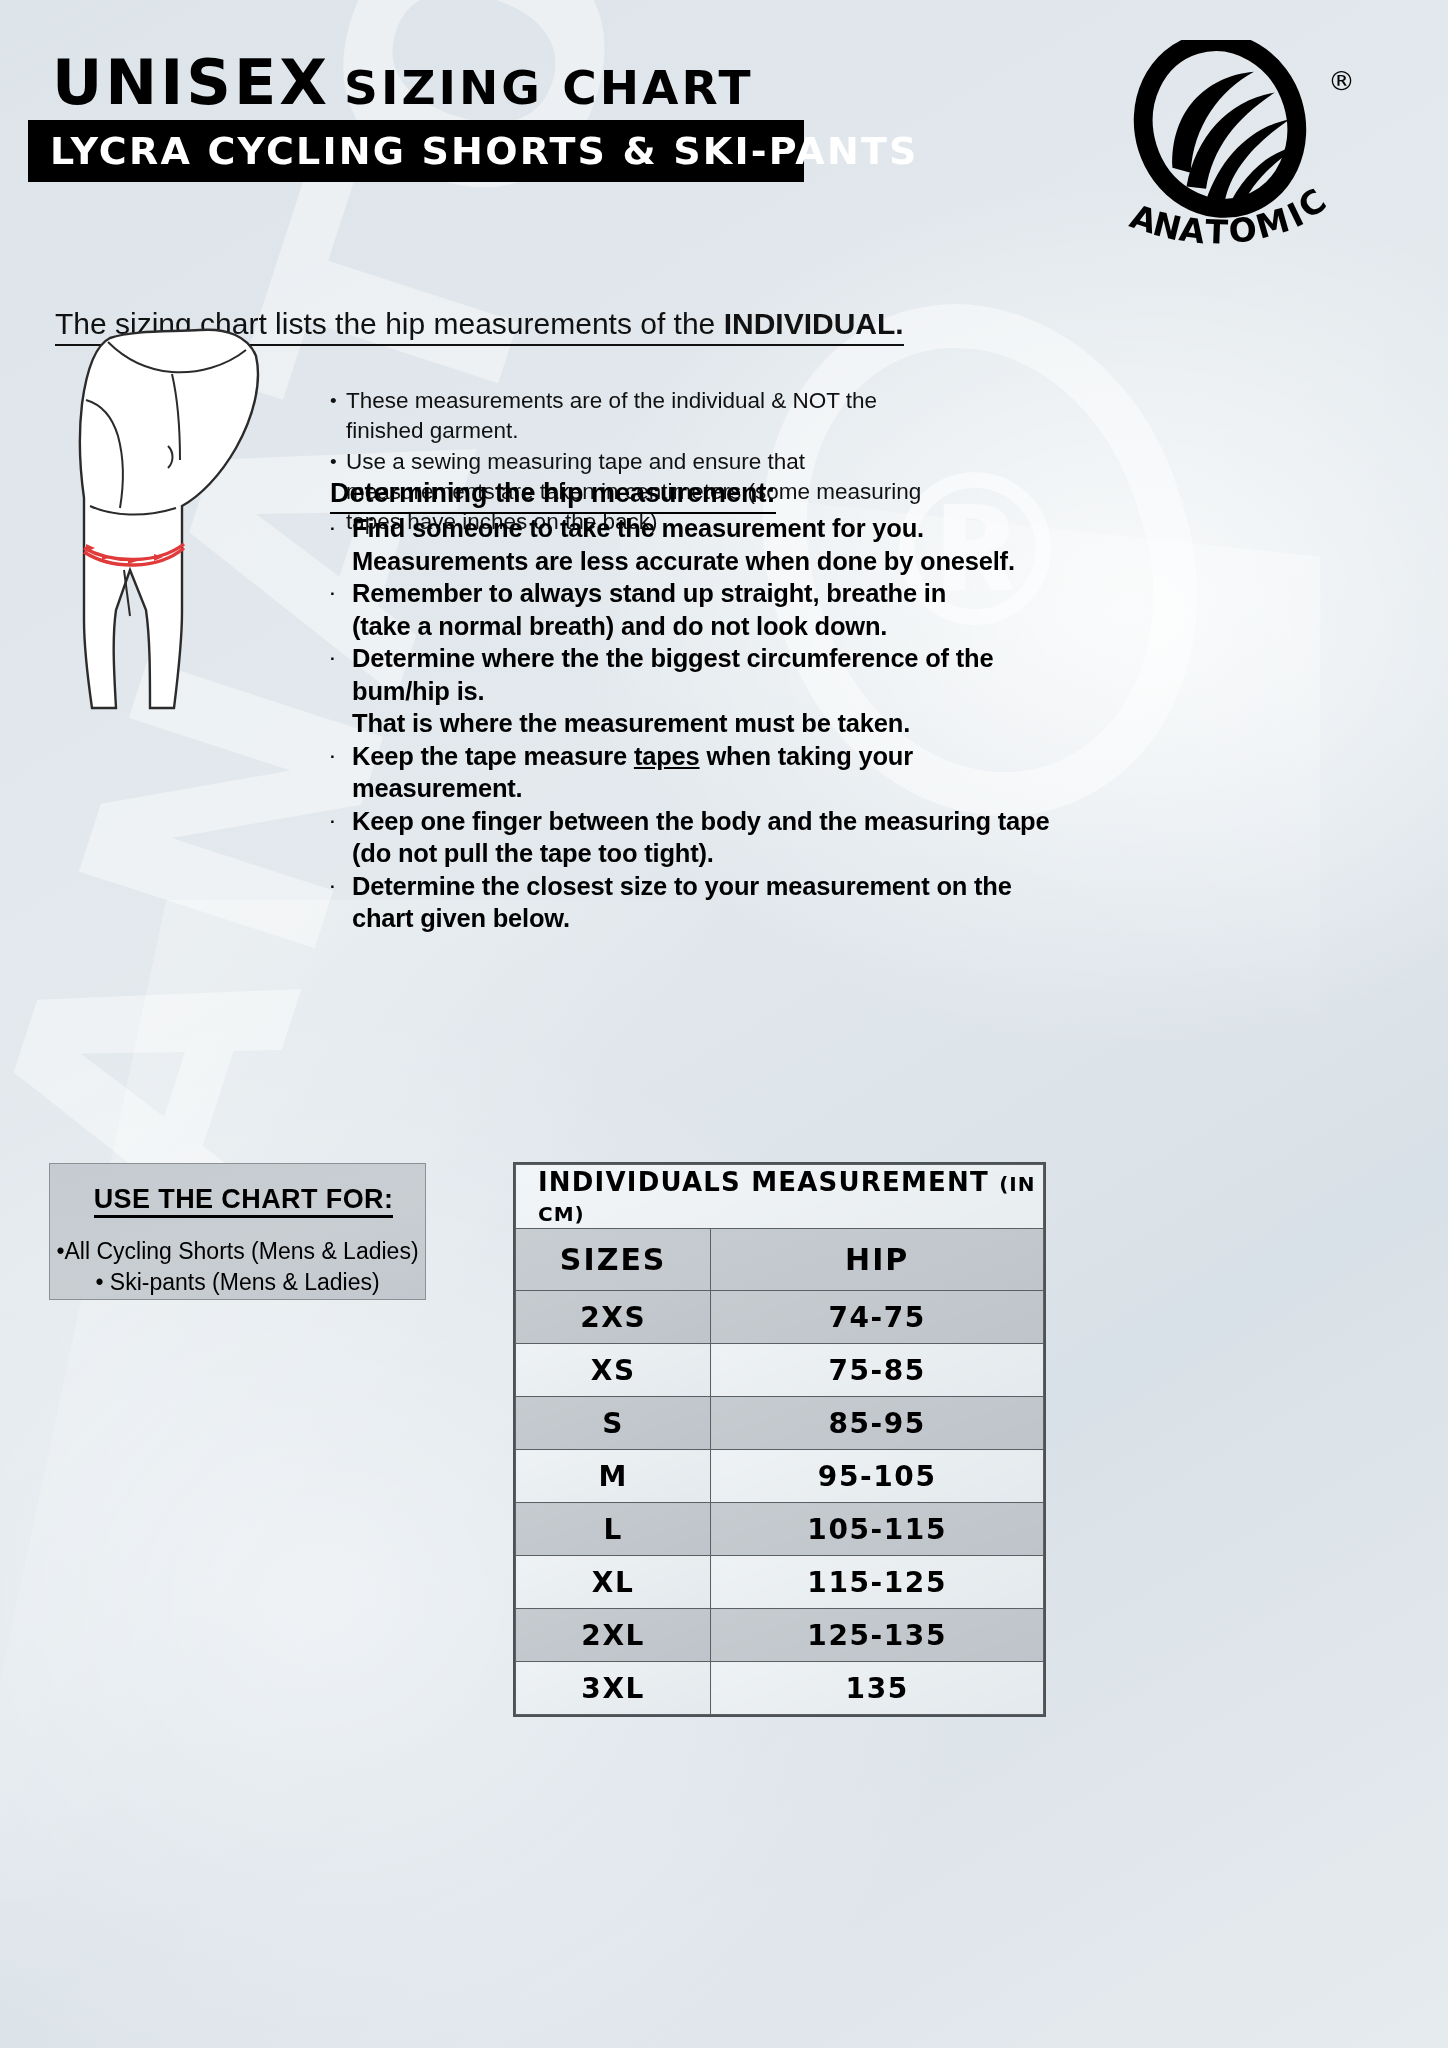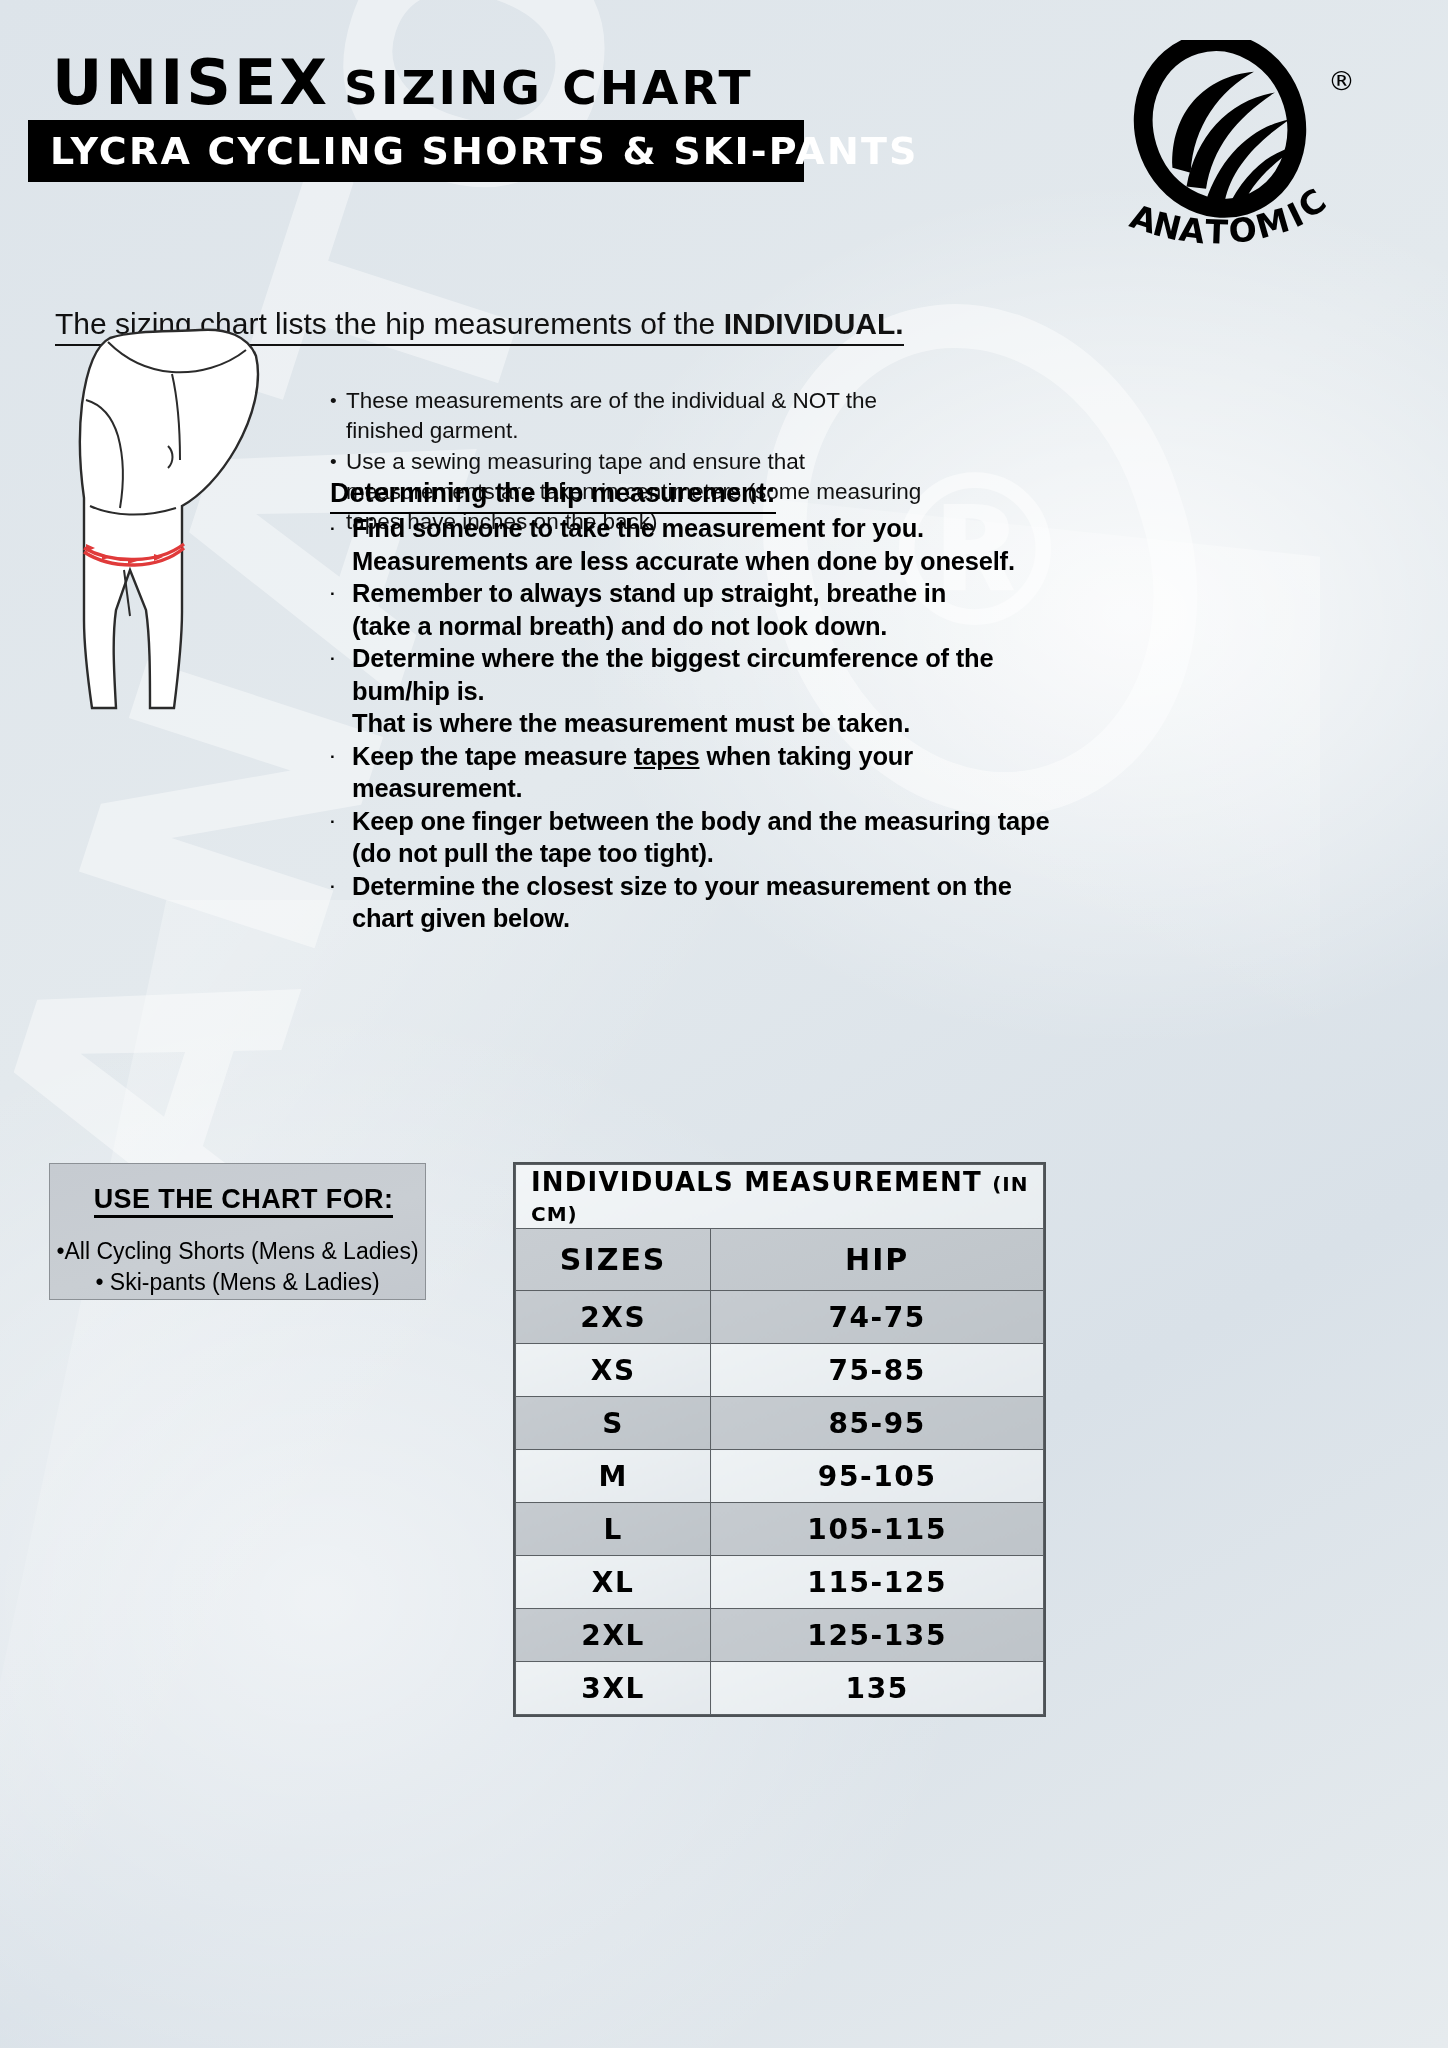--- a/index.html
+++ b/index.html
@@ -224,21 +224,21 @@
     border: 1px solid #5b6064;
     text-align: center;
     color: #000;
   }
   .t-title {
     height: 64px;
     font-size: 26px;
     letter-spacing: 1.2px;
     background: linear-gradient(160deg, #f2f5f7 0%, #e8edf0 100%);
     text-align: left !important;
-    padding-left: 15px;
+    padding-left: 22px;
   }
   .t-title small {
     font-size: 20px;
     letter-spacing: 1px;
   }
   .t-head {
     height: 62px;
     font-size: 30px;
     letter-spacing: 2.5px;
     background: linear-gradient(160deg, #c8cdd2 0%, #bfc5ca 100%);

